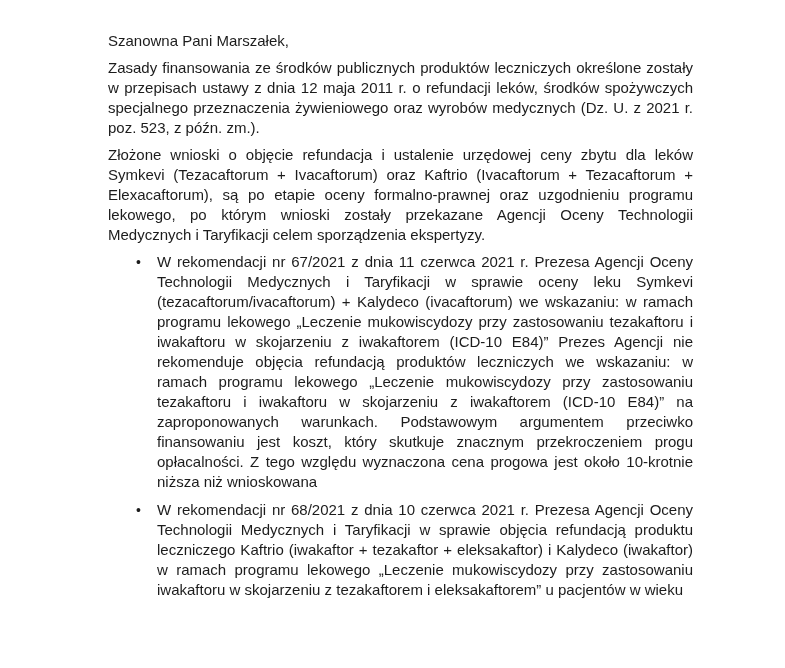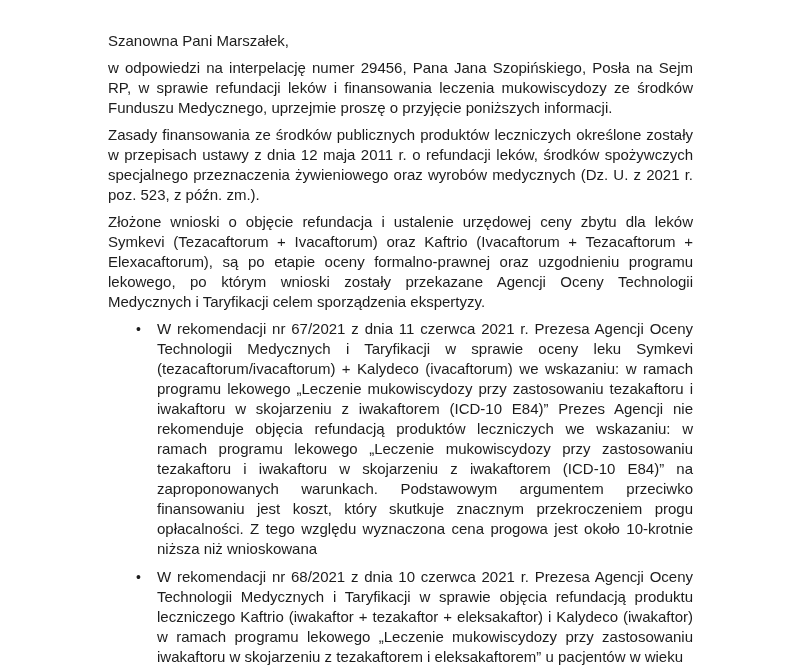--- a/index.html
+++ b/index.html
@@ -53,21 +53,20 @@
   }
 </style>
 </head>
 <body>
 
 <div class="page">
   <div class="content">
 
     <p class="salutation">Szanowna Pani Marszałek,</p>
 
-    <p class="para">w odpowiedzi na interpelację numer 29456, Pana Jana Szopińskiego, Posła na Sejm RP, w sprawie refundacji leków i finansowania leczenia mukowiscydozy ze środków Funduszu Medycznego, uprzejmie proszę o przyjęcie poniższych informacji.</p>
 
     <p class="para">Zasady finansowania ze środków publicznych produktów leczniczych określone zostały w przepisach ustawy z dnia 12 maja 2011 r. o refundacji leków, środków spożywczych specjalnego przeznaczenia żywieniowego oraz wyrobów medycznych (Dz. U. z 2021 r. poz. 523, z późn. zm.).</p>
 
     <p class="para">Złożone wnioski o objęcie refundacja i ustalenie urzędowej ceny zbytu dla leków Symkevi (Tezacaftorum + Ivacaftorum) oraz Kaftrio (Ivacaftorum + Tezacaftorum + Elexacaftorum), są po etapie oceny formalno-prawnej oraz uzgodnieniu programu lekowego, po którym wnioski zostały przekazane Agencji Oceny Technologii Medycznych i Taryfikacji celem sporządzenia ekspertyzy.</p>
 
     <ul class="bullets">
       <li>
         <span class="bullet-marker">•</span>
         <span>W rekomendacji nr 67/2021 z dnia 11 czerwca 2021 r. Prezesa Agencji Oceny Technologii Medycznych i Taryfikacji w sprawie oceny leku Symkevi (tezacaftorum/ivacaftorum) + Kalydeco (ivacaftorum) we wskazaniu: w ramach programu lekowego „Leczenie mukowiscydozy przy zastosowaniu tezakaftoru i iwakaftoru w skojarzeniu z iwakaftorem (ICD-10 E84)” Prezes Agencji nie rekomenduje objęcia refundacją produktów leczniczych we wskazaniu: w ramach programu lekowego „Leczenie mukowiscydozy przy zastosowaniu tezakaftoru i iwakaftoru w skojarzeniu z iwakaftorem (ICD-10 E84)” na zaproponowanych warunkach. Podstawowym argumentem przeciwko finansowaniu jest koszt, który skutkuje znacznym przekroczeniem progu opłacalności. Z tego względu wyznaczona cena progowa jest około 10-krotnie niższa niż wnioskowana</span>
       </li>

